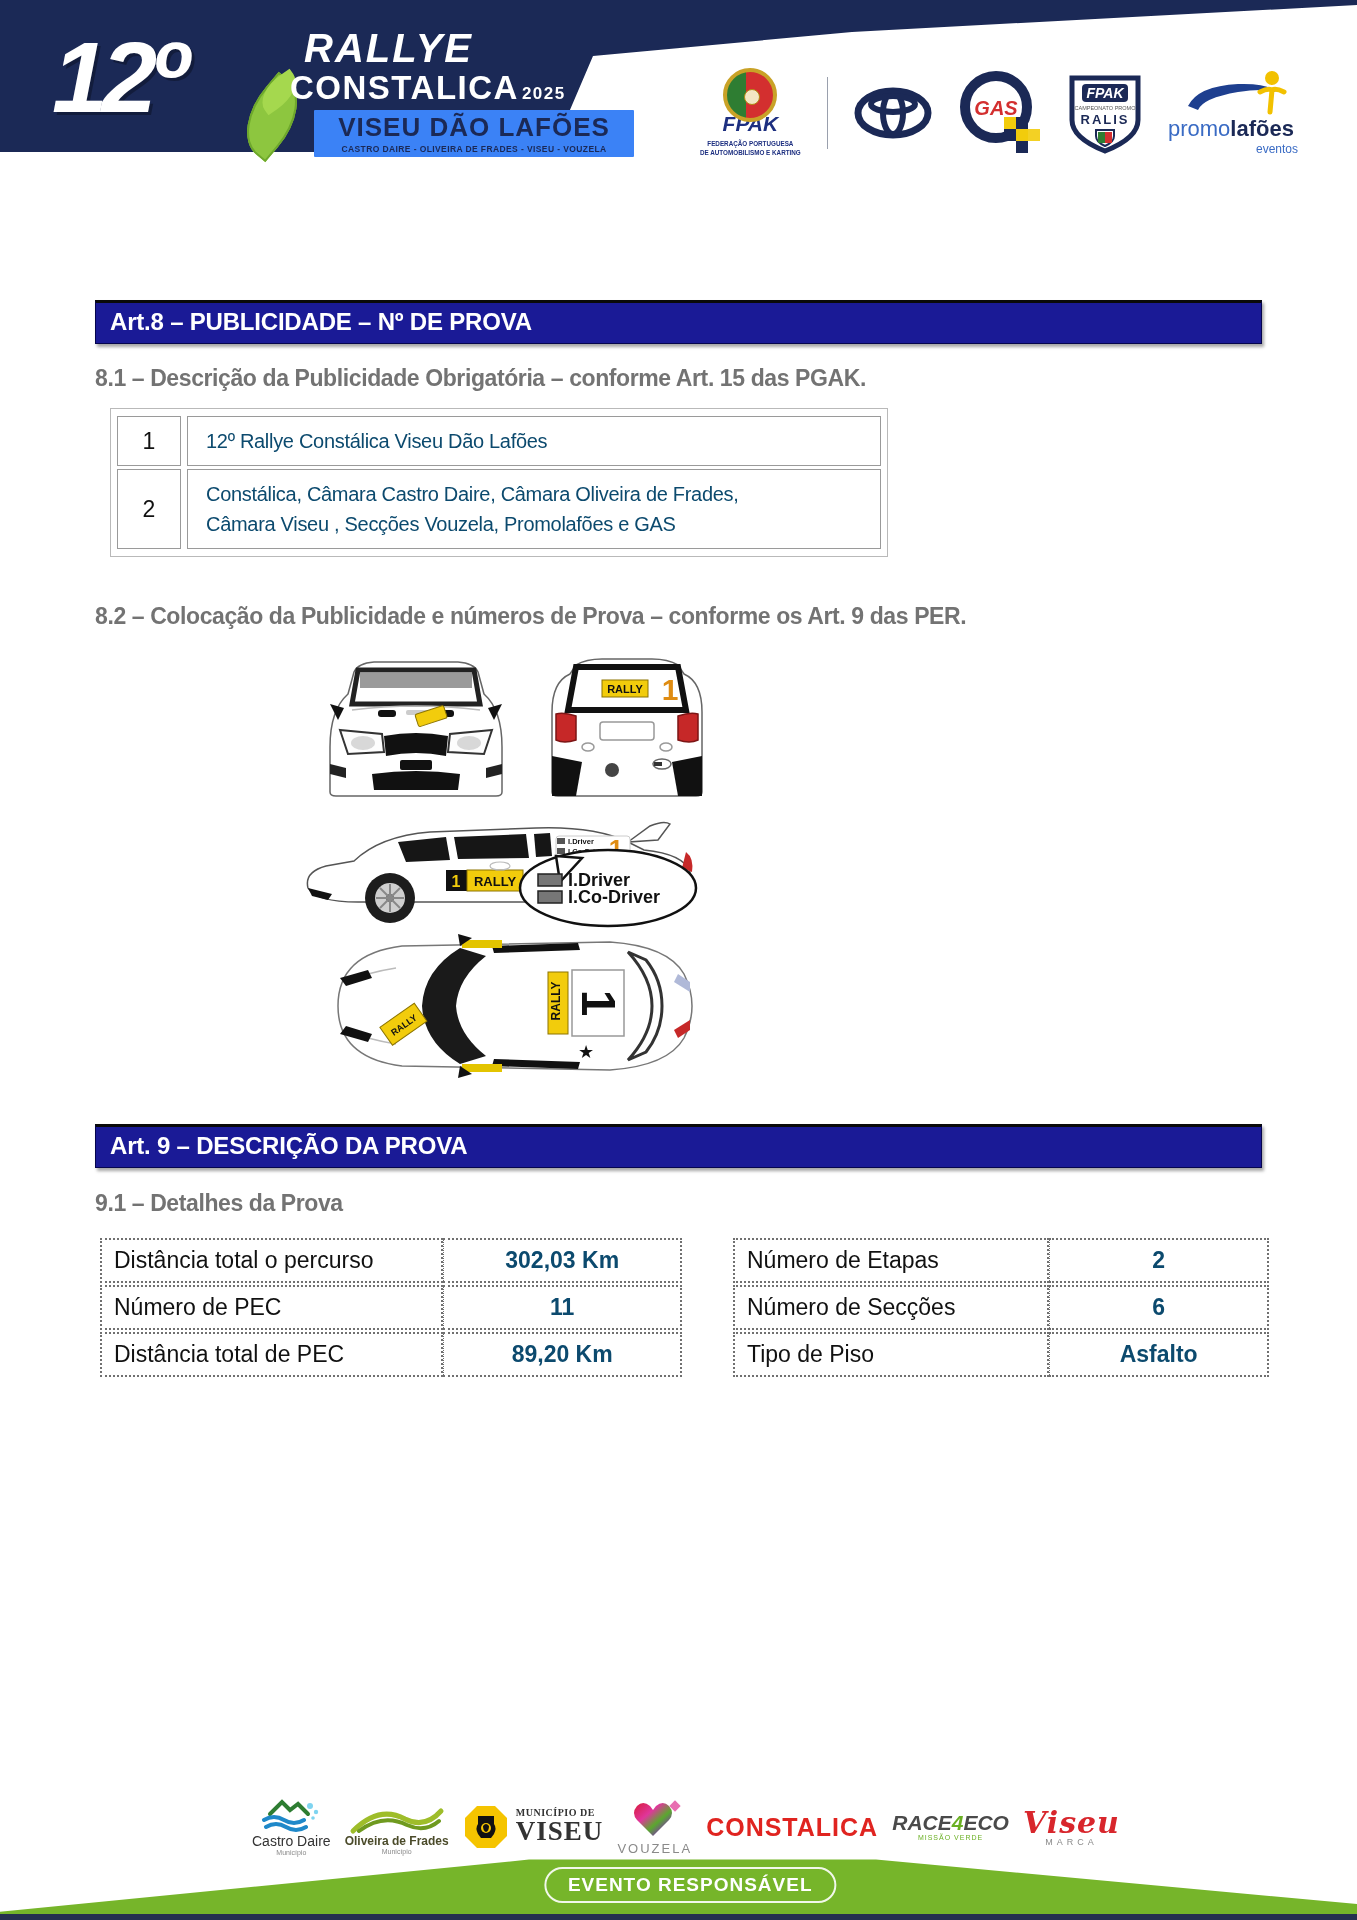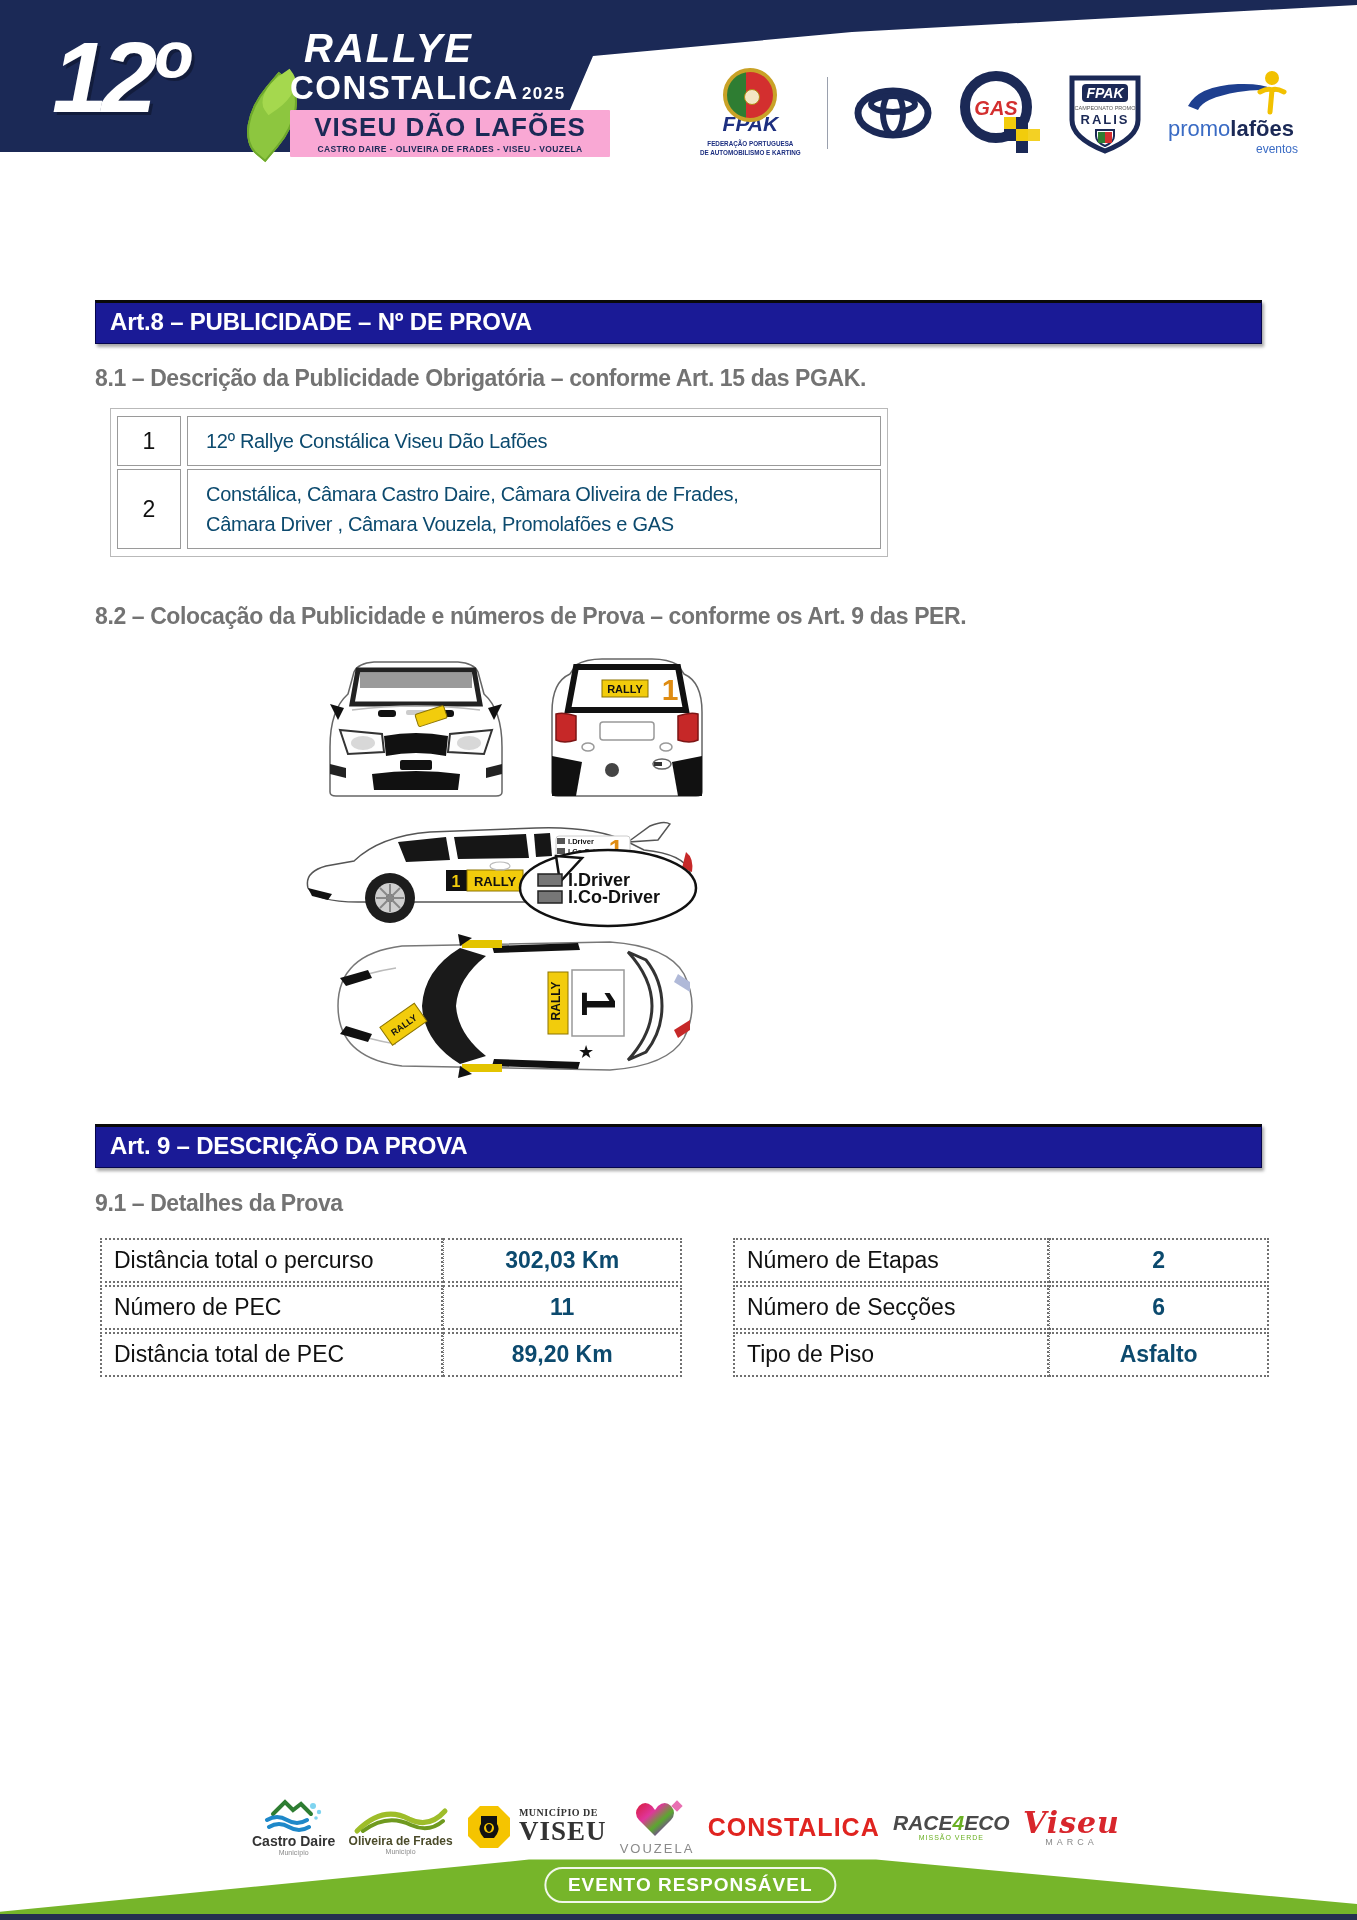--- a/index.html
+++ b/index.html
@@ -14,22 +14,22 @@
   .logo-num { position:absolute; left:0; top:-6px; font-size:100px; font-weight:800; font-style:italic;
     letter-spacing:-6px; text-shadow:3px 3px 0 rgba(0,0,0,.3); }
   .leaf { position:absolute; left:196px; top:52px; width:48px; height:78px; background:#8dc63f;
     border-radius:0 75% 0 75%; transform:rotate(40deg); box-shadow:inset 0 0 0 2px #6ea82c; }
   .leaf2 { position:absolute; left:214px; top:44px; width:26px; height:44px; background:#a5d84e;
     border-radius:0 75% 0 75%; transform:rotate(55deg); }
   .logo-right { position:absolute; left:238px; top:0; width:320px; }
   .logo-rallye { font-style:italic; font-weight:800; font-size:40px; letter-spacing:2px; padding-left:14px; }
   .logo-constalica { font-weight:800; font-size:33px; letter-spacing:1.5px; margin-top:-2px; white-space:nowrap; }
   .logo-year { font-size:17px; font-weight:700; vertical-align:baseline; margin-left:3px; }
-  .logo-box { margin-top:3px; background:#f9a8d4; color:#1b2956; width:320px; text-align:center;
-    padding:2px 4px 3px; border-radius:1px; }
+  .logo-box { margin-top:3px; background:#3b82f6; color:#1b2956; width:320px; text-align:center;
+    padding:2px 4px 3px; border-radius:1px;margin-left:24px; }
   .logo-sub { font-weight:800; font-size:26px; letter-spacing:1px; }
   .logo-loc { font-size:8.5px; font-weight:700; letter-spacing:.4px; margin-top:1px; }
 
   .sponsors { position:absolute; left:700px; top:60px; width:600px; height:105px;
     display:flex; align-items:center; justify-content:space-between; }
   .sp { display:flex; flex-direction:column; align-items:center; }
   .fpak-circle { width:54px; height:54px; border-radius:50%; border:4px solid #c9a227;
     background:linear-gradient(90deg,#2e7d32 0 42%,#d32f2f 42% 100%); position:relative; }
   .fpak-circle::after{ content:""; position:absolute; left:17px; top:17px; width:14px; height:14px;
     border-radius:50%; background:#f3e7c4; border:1px solid #b08912; }
@@ -69,21 +69,21 @@
   .dt-right { left:733px; width:536px; }
   .dt-row { display:flex; margin-bottom:2px; }
   .dt-label { border:2px dotted #707070; width:59%; padding:7px 4px 7px 12px; font-size:23px; color:#111; }
   .dt-value { border:2px dotted #707070; border-left:1px dotted #707070; flex:1; text-align:center;
     font-weight:700; font-size:23px; color:#0c4a6e; padding:7px 2px; }
 
   
   .f-logos { position:absolute; top:1792px; left:252px; width:868px; height:70px;
     display:flex; align-items:center; justify-content:space-between; }
   .fl { display:flex; flex-direction:column; align-items:center; line-height:1.05; }
-  .fl-name { font-size:14px; font-weight:700; color:#333; }
+  .fl-name { font-size:14px; font-weight:400; color:#333; }
   .fl-sub { font-size:7px; color:#8a8a8a; }
   .fl-of-name { font-size:12px; font-weight:700; color:#4b4b2a; }
   .viseu-m { display:flex; align-items:center; gap:7px; }
   .viseu-txt1 { font-family:"Liberation Serif", serif; font-size:10px; font-weight:700; color:#333; letter-spacing:.5px; }
   .viseu-txt2 { font-family:"Liberation Serif", serif; font-size:27px; font-weight:700; color:#333; letter-spacing:1px; margin-top:-2px; }
   .vouzela-name { font-size:13px; color:#8a8a8a; letter-spacing:2px; margin-top:2px; }
   .constalica { font-size:25px; font-weight:800; color:#e02420; letter-spacing:1px; }
   .race4eco { font-size:21px; font-weight:800; font-style:italic; color:#4a4a4a; white-space:nowrap; }
   .race4eco .grn { color:#6ab023; }
   .race4eco-sub { font-size:7px; color:#6ab023; letter-spacing:1px; text-align:center; }
@@ -182,21 +182,21 @@
     <div class="t81-row">
       <div class="t81-num">1</div>
       <div class="t81-text">
         <div>12º Rallye Constálica Viseu Dão Lafões</div>
       </div>
     </div>
     <div class="t81-row">
       <div class="t81-num">2</div>
       <div class="t81-text">
         <div>Constálica, Câmara Castro Daire, Câmara Oliveira de Frades,</div>
-        <div>Câmara Driver , Câmara Vouzela, Promolafões e GAS</div>
+        <div>Câmara Viseu , Secções Vouzela, Promolafões e GAS</div>
       </div>
     </div>
   </div>
 
   <div class="h-sub h82">8.2 – Colocação da Publicidade e números de Prova – conforme os Art. 9 das PER.</div>
 
   <svg class="car-fr" width="392" height="150" viewBox="0 0 392 150">
 
     <g>
       <rect x="18" y="132" width="30" height="12" rx="3" fill="#333"></rect>

